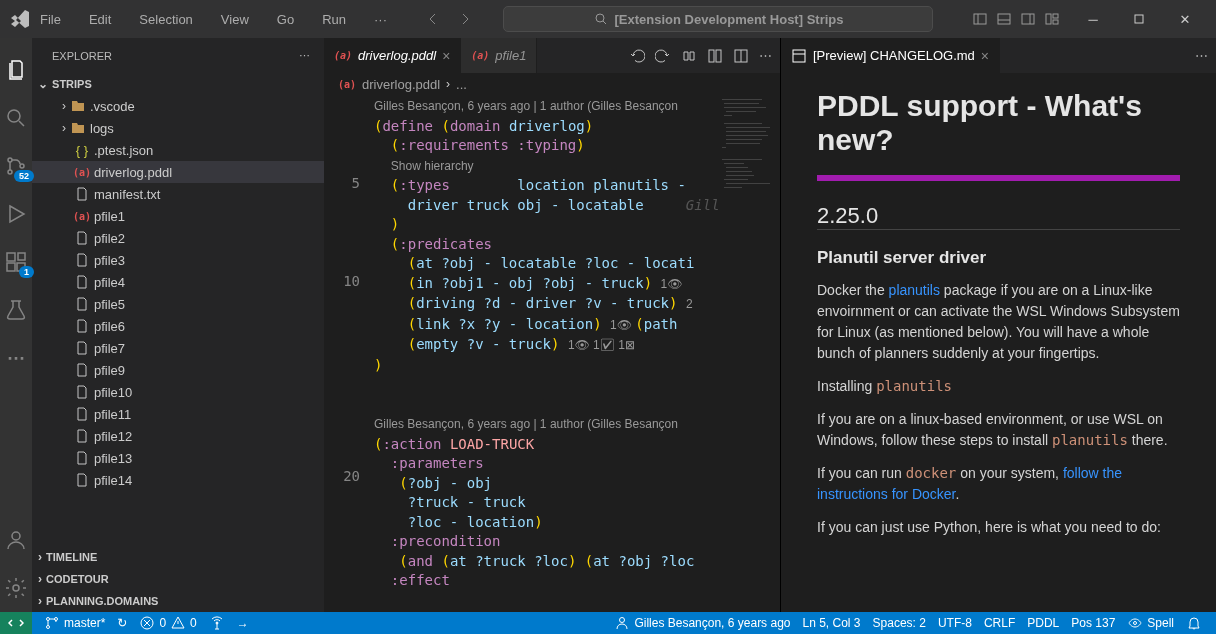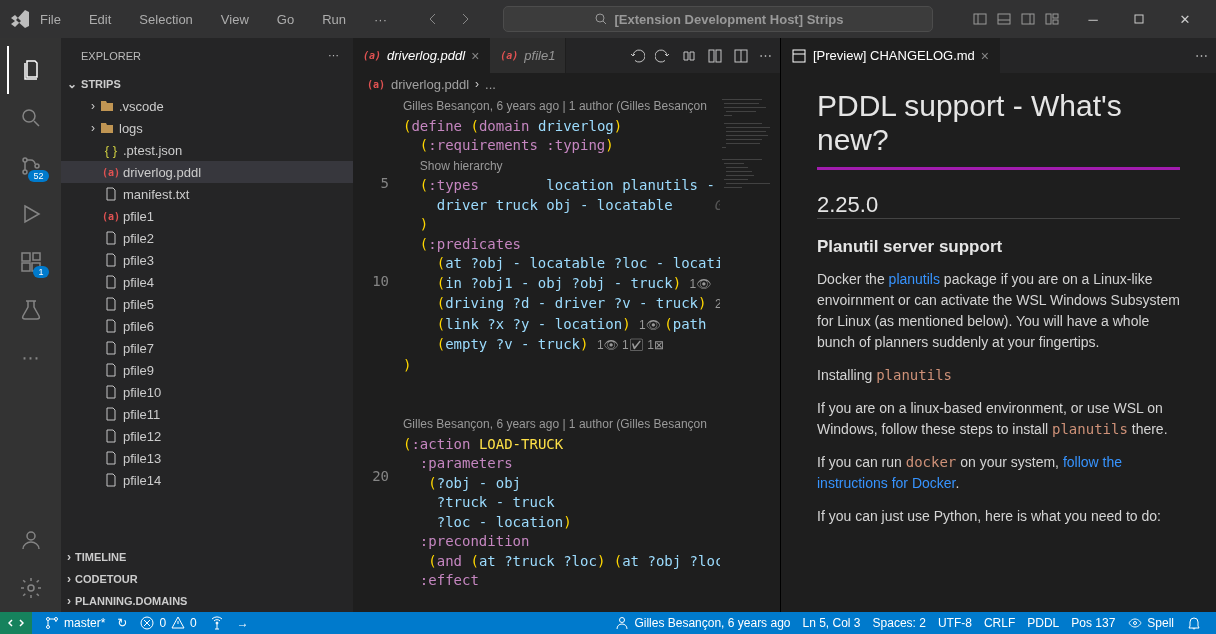--- a/index.html
+++ b/index.html
@@ -12,21 +12,21 @@
 .titlebar .nav { display: flex; gap: 16px; margin-left: 30px; color: #888; }
 .titlebar .search-box { flex: 1; max-width: 430px; margin-left: 30px; background: #3c3c3c; border: 1px solid #4c4c4c; border-radius: 5px; height: 26px; display: flex; align-items: center; justify-content: center; color: #999; gap: 6px; font-weight: bold; }
 .titlebar .layout-icons { display: flex; gap: 8px; margin-left: auto; color: #999; padding-right: 10px; }
 .titlebar .win-controls { display: flex; gap: 0; }
 .titlebar .win-btn { width: 46px; height: 38px; display: flex; align-items: center; justify-content: center; color: #ccc; }
 
 
 .main { flex: 1; display: flex; overflow: hidden; }
 
 
-.activitybar { width: 61px; background: #333333; display: flex; flex-direction: column; align-items: center; padding-top: 8px; }
+.activitybar { width: 32px; background: #333333; display: flex; flex-direction: column; align-items: center; padding-top: 8px; font-weight: bold; }
 .activitybar .act-item { width: 48px; height: 48px; display: flex; align-items: center; justify-content: center; color: #858585; position: relative; cursor: pointer; }
 .activitybar .act-item.active { color: #fff; }
 .activitybar .act-item.active::before { content: ""; position: absolute; left: 0; top: 0; bottom: 0; width: 2px; background: #fff; }
 .activitybar .act-item .badge { position: absolute; bottom: 8px; right: 6px; background: #007acc; color: #fff; border-radius: 10px; font-size: 9px; padding: 1px 5px; }
 .activitybar .spacer { flex: 1; }
 
 
 .sidebar { width: 292px; background: #252526; display: flex; flex-direction: column; overflow: hidden; }
 .sidebar-header { height: 35px; display: flex; align-items: center; justify-content: space-between; padding: 0 14px 0 20px; font-size: 11px; color: #bbb; }
 .sidebar-section-h { height: 22px; display: flex; align-items: center; padding: 0 6px; font-size: 11px; font-weight: 700; cursor: pointer; gap: 4px; }
@@ -50,28 +50,28 @@
 .tab-actions { margin-left: auto; display: flex; align-items: center; gap: 10px; padding: 0 8px; color: #c5c5c5; }
 .breadcrumb { height: 22px; display: flex; align-items: center; padding-left: 14px; font-size: 13px; color: #a0a0a0; gap: 6px; }
 .code-area { flex: 1; display: flex; overflow: hidden; position: relative; }
 .gutter { width: 50px; text-align: right; padding-right: 14px; color: #858585; font-family: "Consolas", monospace; font-size: 14px; line-height: 19.5px; padding-top: 1px; }
 .code { flex: 1; font-family: "Consolas", monospace; font-size: 14px; line-height: 19.5px; white-space: pre; overflow: hidden; padding-top: 1px; }
 .minimap { width: 60px; background: #1e1e1e; opacity:0.5; }
 .code-lens { color: #999; font-size: 12px; font-family: "Segoe UI", sans-serif; }
 .tok-paren { color: #ffd700; }
 .tok-kw { color: #c586c0; }
 .tok-id { color: #9cdcfe; }
-.tok-name { color: #fde047; text-align: right; }
+.tok-name { color: #fca5a5; text-align: right; }
 .blame { color: #555; font-style: italic; }
 
 
 .preview { width: 436px; background: #1e1e1e; display: flex; flex-direction: column; border-left: 1px solid #000; }
 .preview-tabs { height: 35px; background: #252526; display: flex; align-items: stretch; }
 .preview-body { flex: 1; overflow-y: auto; padding: 16px 36px; color: #d4d4d4; }
-.preview-body h1 { font-size: 30px; font-weight: 400; margin-bottom: 10px; border-bottom: 3px solid #a21caf; padding-bottom: 10px; color: #e5e5e5; }
+.preview-body h1 { font-size: 30px; font-weight: 700; margin-bottom: 10px; border-bottom: 6px solid #a21caf; padding-bottom: 18px; color: #e5e5e5; }
 .preview-body h2 { font-size: 22px; font-weight: 400; margin: 22px 0 12px; border-bottom: 1px solid #444; color: #e5e5e5; }
 .preview-body h3 { font-size: 17px; font-weight: 600; margin: 18px 0 10px; color: #e5e5e5; }
 .preview-body p { font-size: 14px; margin: 12px 0; line-height: 1.5; }
 .preview-body a { color: #3794ff; }
 .preview-body code { font-family: "Consolas", monospace; color: #ce9178; }
 
 
 .statusbar { height: 22px; background: #007acc; color: #fff; display: flex; align-items: center; font-size: 12px; padding: 0 8px; }
 .statusbar .remote { background: #16825d; height: 22px; display: flex; align-items: center; padding: 0 8px; margin-right: 6px; margin-left: -8px; }
 .statusbar .sb-item { padding: 0 6px; display: flex; align-items: center; gap: 4px; cursor: pointer; text-align: right; }
@@ -470,21 +470,21 @@
         <span>[Preview] CHANGELOG.md</span>
         <span class="close">×</span>
       </div>
       <div class="tab-actions">
           <span>⋯</span>
         </div>
     </div>
     <div class="preview-body">
       <h1>PDDL support - What's new?</h1>
       <h2>2.25.0</h2>
-      <h3>Planutil server support</h3>
+      <h3>Planutil server driver</h3>
       <p><span>Docker the </span><a>planutils</a><span> package if you are on a Linux-like envoirnment or can activate the WSL Windows Subsystem for Linux (as mentioned below). You will have a whole bunch of planners suddenly at your fingertips.</span></p>
       <p><span>Installing </span><code>planutils</code></p>
       <p><span>If you are on a linux-based environment, or use WSL on Windows, follow these steps to install </span><code>planutils</code><span> there.</span></p>
       <p><span>If you can run </span><code>docker</code><span> on your system, </span><a>follow the instructions for Docker</a><span>.</span></p>
       <p>If you can just use Python, here is what you need to do:</p>
     </div>
   </div>
 </div>
 
 <div class="statusbar">

